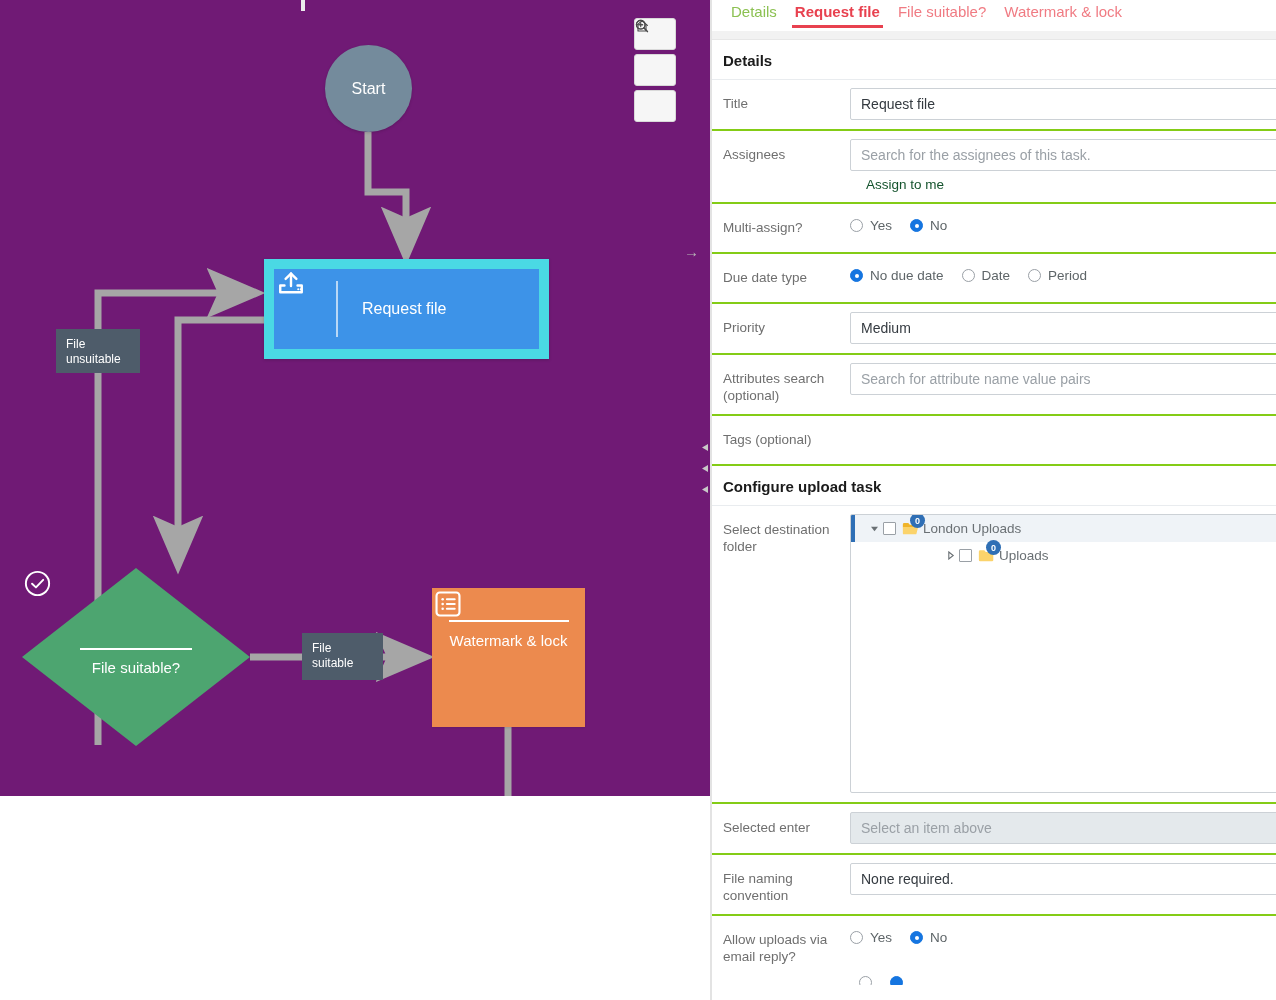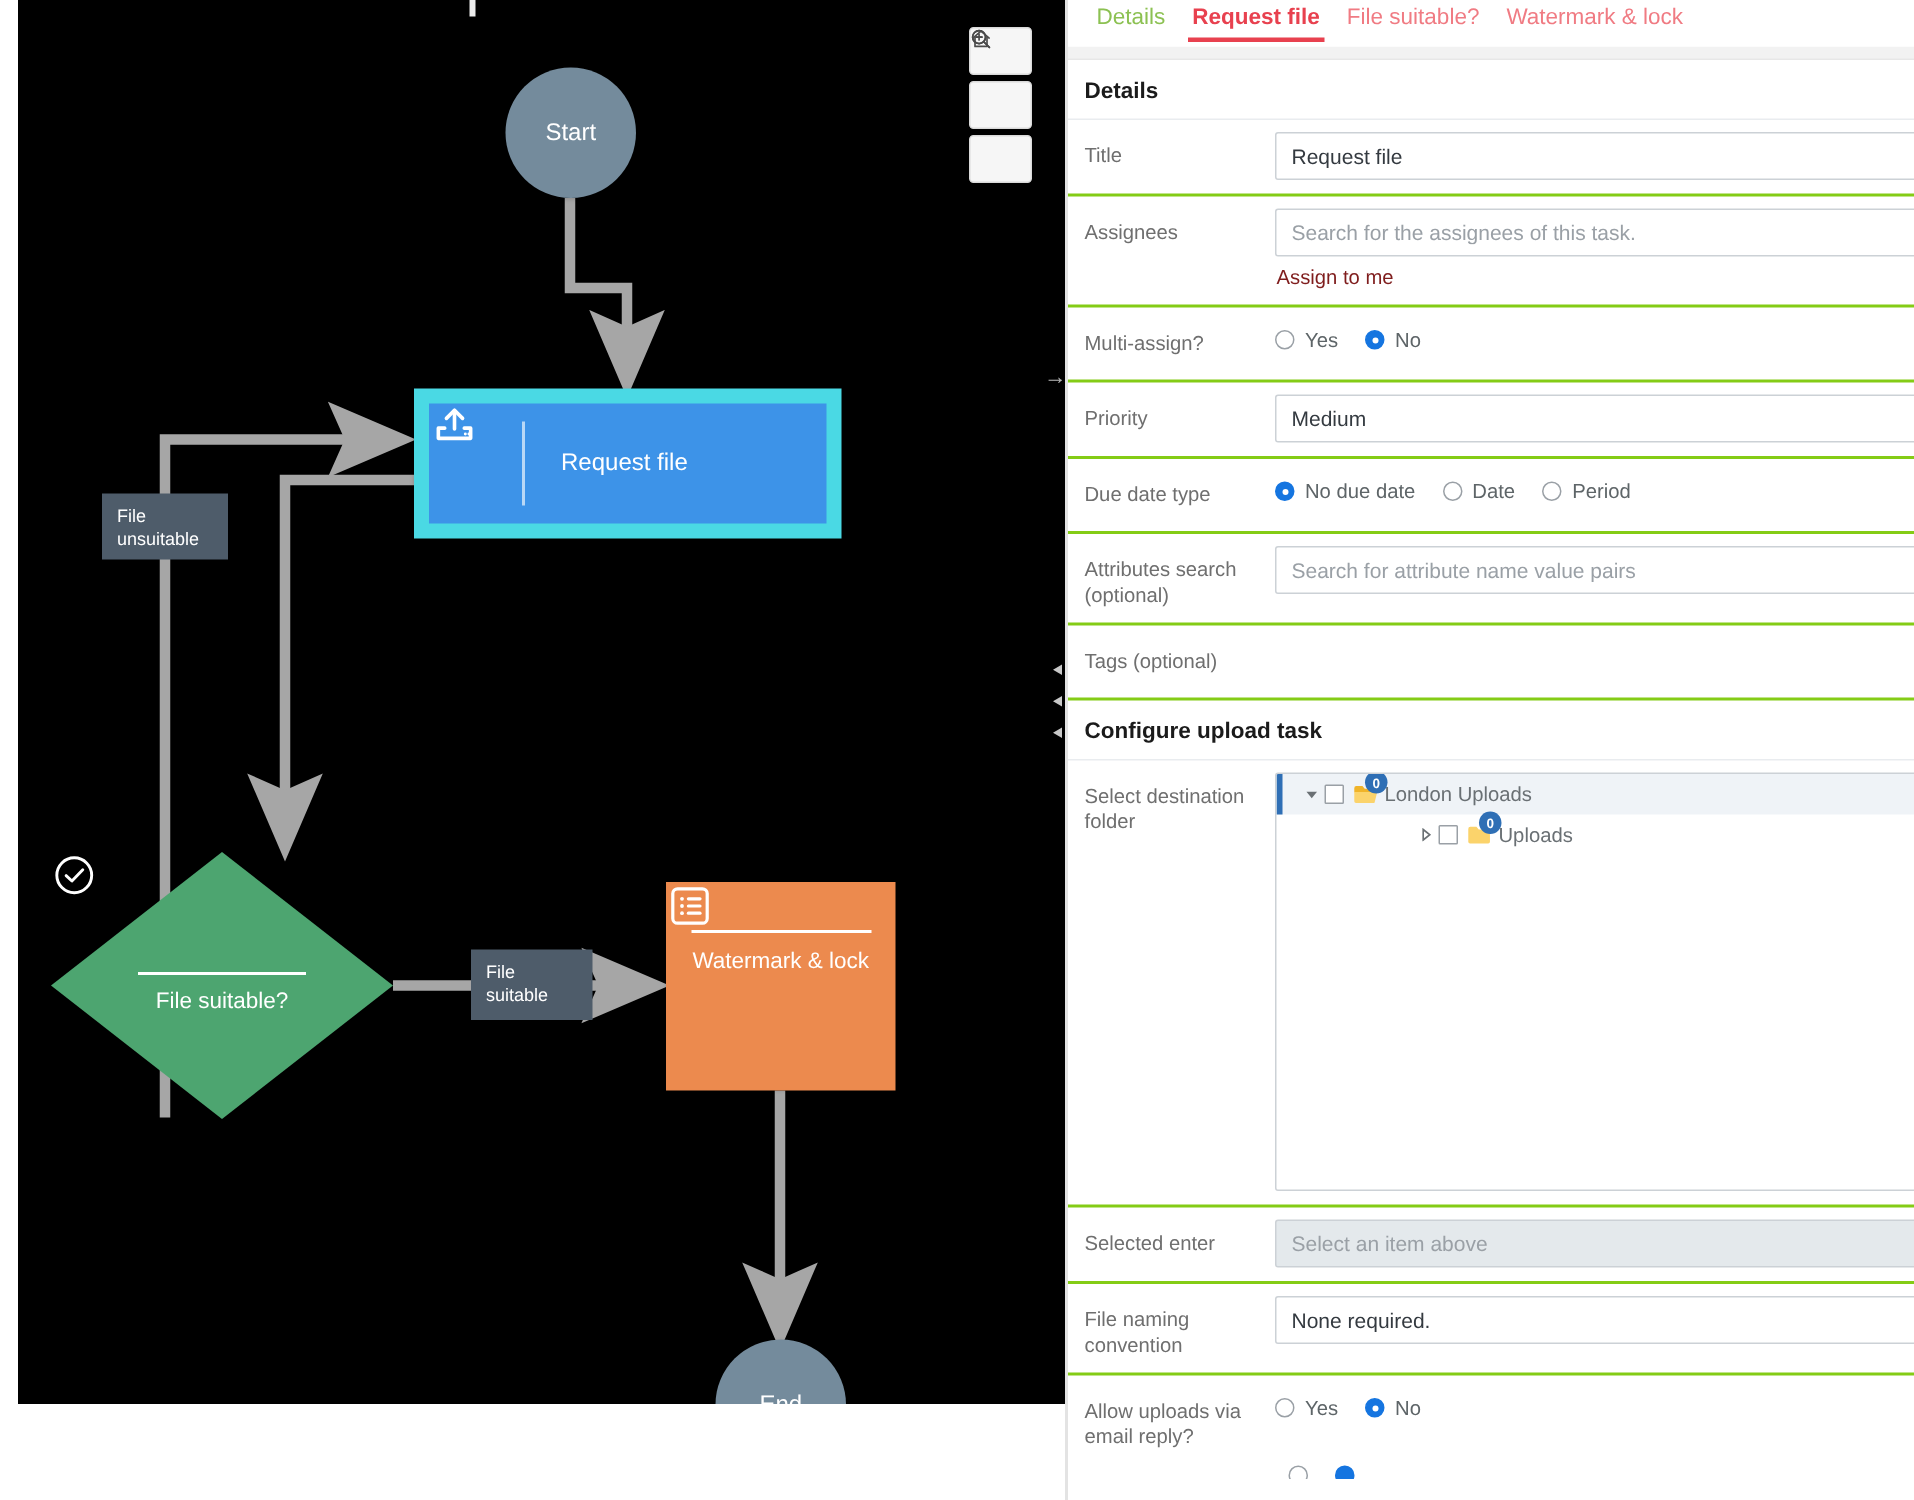--- a/index.html
+++ b/index.html
@@ -7,23 +7,23 @@
     margin: 0; padding: 0;
     width: 1276px; height: 1000px;
     overflow: hidden;
     background: #ffffff;
     font-family: "Liberation Sans", sans-serif;
   }
   #app { position: relative; width: 1276px; height: 1000px; }
 
   
   #canvas {
-    position: absolute; left: 12px; top: 0;
-    width: 710px; height: 936px;
-    background: #000000;
+    position: absolute; left: 0; top: 0;
+    width: 710px; height: 796px;
+    background: #701a75;
     overflow: hidden;
   }
   #canvas svg { position: absolute; left: 0; top: 0; }
 
   
   .nd-request-wrap {
     position: absolute; left: 264px; top: 259px;
     width: 285px; height: 100px;
     background: #4ad9e4;
     box-shadow: 0 1px 3px rgba(0,0,0,.18);
@@ -206,22 +206,22 @@
     font-size: 14px; color: #343a40;
     font-family: "Liberation Sans", sans-serif;
     outline: none;
   }
   .txtinput::placeholder { color: #9aa0a6; }
   .txtinput.disabled {
     background: #e4e9ec; color: #8d9499;
   }
   .linkish {
     display: inline-block;
-    margin-top: 6px; margin-left: 1px;
-    font-size: 13.5px; color: #7f1d1d;
+    margin-top: 6px; margin-left: 16px;
+    font-size: 13.5px; color: #14532d;
     text-decoration: none; cursor: pointer;
   }
 
   
   .radio-group { display: flex; align-items: center; gap: 18px; padding-top: 6px; }
   .radio-opt { display: flex; align-items: center; gap: 7px; cursor: pointer; text-align: right; }
   .radio-dot {
     width: 13px; height: 13px; border-radius: 50%;
     border: 1px solid #9aa0a6; background: #fff;
     flex: 0 0 13px; position: relative;
@@ -454,43 +454,43 @@
             </label>
             <label class="radio-opt sel">
               <span class="radio-dot"></span>
               <span class="radio-lbl">No</span>
             </label>
           </div>
         </div>
       </div>
 
       <div class="row">
-        <div class="row-lbl">Priority</div>
-        <div class="row-ctl">
-          <input class="txtinput" type="text" value="Medium" style="">
-        </div>
-      </div>
-
-      <div class="row">
         <div class="row-lbl">Due date type</div>
         <div class="row-ctl">
           <div class="radio-group">
             <label class="radio-opt sel">
               <span class="radio-dot"></span>
               <span class="radio-lbl">No due date</span>
             </label>
             <label class="radio-opt">
               <span class="radio-dot"></span>
               <span class="radio-lbl">Date</span>
             </label>
             <label class="radio-opt">
               <span class="radio-dot"></span>
               <span class="radio-lbl">Period</span>
             </label>
           </div>
+        </div>
+      </div>
+
+      <div class="row">
+        <div class="row-lbl">Priority</div>
+        <div class="row-ctl">
+          <input class="txtinput" type="text" value="Medium" style="">
         </div>
       </div>
 
       <div class="row">
         <div class="row-lbl">Attributes search (optional)</div>
         <div class="row-ctl">
           <input class="txtinput" type="text" placeholder="Search for attribute name value pairs" style="">
         </div>
       </div>
 

